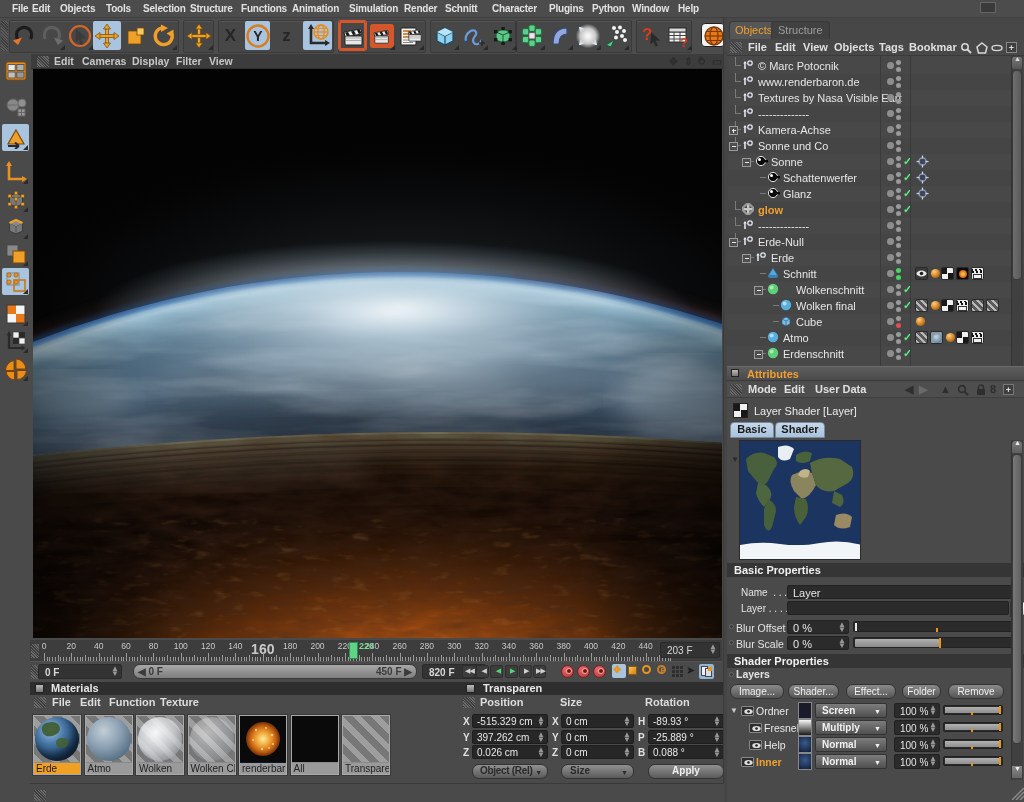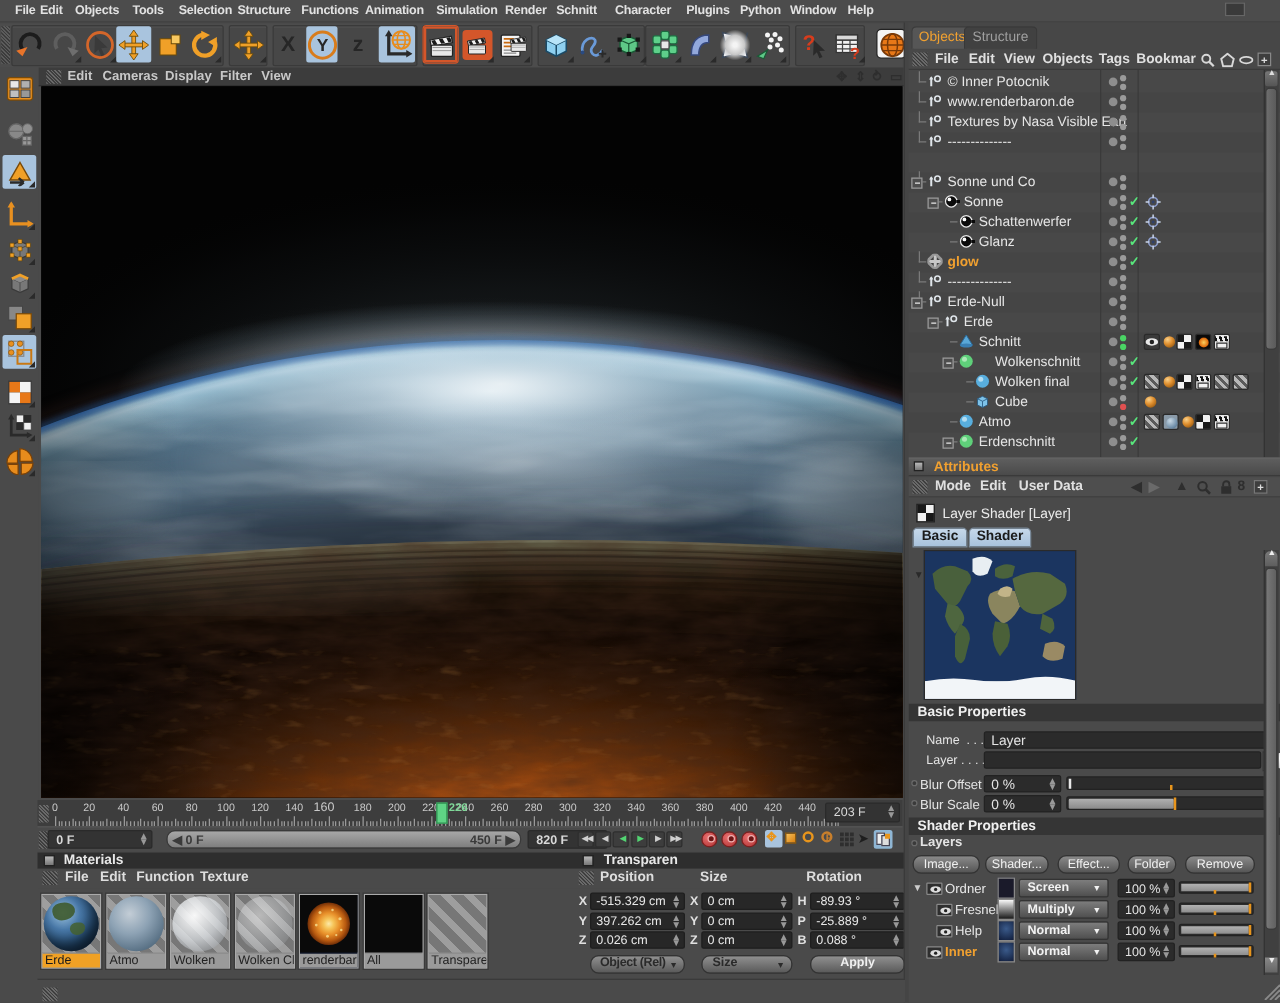--- a/index.html
+++ b/index.html
@@ -671,21 +671,21 @@
   <div id="ruler" class="abs">
       <div class="grip" style="left: 1px; top: 4px; width: 8px; height: 14px;"></div>
       <div style="position: absolute; left: 2px; top: 1px; width: 24px; text-align: center; font-size: 8.5px; color: rgb(201, 201, 201);">0</div>
       <div style="position: absolute; left: 29.35px; top: 1px; width: 24px; text-align: center; font-size: 8.5px; color: rgb(201, 201, 201);">20</div>
       <div style="position: absolute; left: 56.7px; top: 1px; width: 24px; text-align: center; font-size: 8.5px; color: rgb(201, 201, 201);">40</div>
       <div style="position: absolute; left: 84.05px; top: 1px; width: 24px; text-align: center; font-size: 8.5px; color: rgb(201, 201, 201);">60</div>
       <div style="position: absolute; left: 111.4px; top: 1px; width: 24px; text-align: center; font-size: 8.5px; color: rgb(201, 201, 201);">80</div>
       <div style="position: absolute; left: 138.75px; top: 1px; width: 24px; text-align: center; font-size: 8.5px; color: rgb(201, 201, 201);">100</div>
       <div style="position: absolute; left: 166.1px; top: 1px; width: 24px; text-align: center; font-size: 8.5px; color: rgb(201, 201, 201);">120</div>
       <div style="position: absolute; left: 193.45px; top: 1px; width: 24px; text-align: center; font-size: 8.5px; color: rgb(201, 201, 201);">140</div>
-      <div style="position: absolute; left: 220.8px; top: 1px; width: 24px; text-align: left; font-size: 10px; color: rgb(201, 201, 201);">160</div>
+      <div style="position: absolute; left: 220.8px; top: 1px; width: 24px; text-align: center; font-size: 14px; color: rgb(201, 201, 201); font-weight: bold;">160</div>
       <div style="position: absolute; left: 248.15px; top: 1px; width: 24px; text-align: center; font-size: 8.5px; color: rgb(201, 201, 201);">180</div>
       <div style="position: absolute; left: 275.5px; top: 1px; width: 24px; text-align: center; font-size: 8.5px; color: rgb(201, 201, 201);">200</div>
       <div style="position: absolute; left: 302.85px; top: 1px; width: 24px; text-align: center; font-size: 8.5px; color: rgb(201, 201, 201);">220</div>
       <div style="position: absolute; left: 330.2px; top: 1px; width: 24px; text-align: center; font-size: 8.5px; color: rgb(201, 201, 201);">240</div>
       <div style="position: absolute; left: 357.55px; top: 1px; width: 24px; text-align: center; font-size: 8.5px; color: rgb(201, 201, 201);">260</div>
       <div style="position: absolute; left: 384.9px; top: 1px; width: 24px; text-align: center; font-size: 8.5px; color: rgb(201, 201, 201);">280</div>
       <div style="position: absolute; left: 412.25px; top: 1px; width: 24px; text-align: center; font-size: 8.5px; color: rgb(201, 201, 201);">300</div>
       <div style="position: absolute; left: 439.6px; top: 1px; width: 24px; text-align: center; font-size: 8.5px; color: rgb(201, 201, 201);">320</div>
       <div style="position: absolute; left: 466.95px; top: 1px; width: 24px; text-align: center; font-size: 8.5px; color: rgb(201, 201, 201);">340</div>
       <div style="position: absolute; left: 494.3px; top: 1px; width: 24px; text-align: center; font-size: 8.5px; color: rgb(201, 201, 201);">360</div>
@@ -1165,21 +1165,21 @@
     </div>
     <div id="om-tree">
         <div class="omrow" style="top: 2px;">
           <div style="position: absolute; left: 8px; top: 7px; width: 6px; height: 1px; background: rgb(122, 122, 122);"></div>
           <div style="position: absolute; left: 8px; top: -1px; width: 1px; height: 9px; background: rgb(122, 122, 122);"></div>
           <div style="position: absolute; left: 15px; top: 1px; width: 13px; height: 13px;"><svg width="12" height="12">
               <path d="M3 10 L3 3" stroke="#dfe5ea" stroke-width="1.6" fill="none"></path>
               <path d="M1.2 4.5 L3 2 L4.8 4.5" fill="#dfe5ea"></path>
               <circle cx="8" cy="4" r="2.2" fill="none" stroke="#dfe5ea" stroke-width="1.3"></circle>
             </svg></div>
-          <div style="position: absolute; left: 31px; top: 2px;">© Inner Potocnik</div>
+          <div style="position: absolute; left: 31px; top: 2px;">© Marc Potocnik</div>
           <div style="position: absolute; left: 160px; top: 4px; width: 7px; height: 7px; border-radius: 4px; background: rgb(142, 142, 142);"></div>
           <div style="position: absolute; left: 169px; top: 2px; width: 5px; height: 5px; border-radius: 3px; background: rgb(154, 154, 154);"></div>
           <div style="position: absolute; left: 169px; top: 9px; width: 5px; height: 5px; border-radius: 3px; background: rgb(154, 154, 154);"></div>
         </div>
         <div class="omrow alt" style="top: 18px;">
           <div style="position: absolute; left: 8px; top: 7px; width: 6px; height: 1px; background: rgb(122, 122, 122);"></div>
           <div style="position: absolute; left: 8px; top: -1px; width: 1px; height: 9px; background: rgb(122, 122, 122);"></div>
           <div style="position: absolute; left: 15px; top: 1px; width: 13px; height: 13px;"><svg width="12" height="12">
               <path d="M3 10 L3 3" stroke="#dfe5ea" stroke-width="1.6" fill="none"></path>
               <path d="M1.2 4.5 L3 2 L4.8 4.5" fill="#dfe5ea"></path>
@@ -1205,20 +1205,37 @@
         </div>
         <div class="omrow alt" style="top: 50px;">
           <div style="position: absolute; left: 8px; top: 7px; width: 6px; height: 1px; background: rgb(122, 122, 122);"></div>
           <div style="position: absolute; left: 8px; top: -1px; width: 1px; height: 9px; background: rgb(122, 122, 122);"></div>
           <div style="position: absolute; left: 15px; top: 1px; width: 13px; height: 13px;"><svg width="12" height="12">
               <path d="M3 10 L3 3" stroke="#dfe5ea" stroke-width="1.6" fill="none"></path>
               <path d="M1.2 4.5 L3 2 L4.8 4.5" fill="#dfe5ea"></path>
               <circle cx="8" cy="4" r="2.2" fill="none" stroke="#dfe5ea" stroke-width="1.3"></circle>
             </svg></div>
           <div style="position: absolute; left: 31px; top: 2px;">--------------</div>
+          <div style="position: absolute; left: 160px; top: 4px; width: 7px; height: 7px; border-radius: 4px; background: rgb(142, 142, 142);"></div>
+          <div style="position: absolute; left: 169px; top: 2px; width: 5px; height: 5px; border-radius: 3px; background: rgb(154, 154, 154);"></div>
+          <div style="position: absolute; left: 169px; top: 9px; width: 5px; height: 5px; border-radius: 3px; background: rgb(154, 154, 154);"></div>
+        </div>
+        <div class="omrow" style="top: 66px;">
+          <div style="position: absolute; left: 8px; top: 7px; width: 6px; height: 1px; background: rgb(122, 122, 122);"></div>
+          <div style="position: absolute; left: 8px; top: -1px; width: 1px; height: 9px; background: rgb(122, 122, 122);"></div>
+          <div style="position: absolute; left: 2px; top: 3.5px; width: 9px; height: 9px; background: rgb(78, 78, 78); border: 1px solid rgb(154, 154, 154); font-size: 0px;">
+            <div style="position: absolute; left: 1.5px; top: 3.5px; width: 4px; height: 1.2px; background: rgb(232, 232, 232);"></div>
+            <div style="position: absolute; left: 2.9px; top: 2.1px; width: 1.2px; height: 4px; background: rgb(232, 232, 232);"></div>
+          </div>
+          <div style="position: absolute; left: 15px; top: 1px; width: 13px; height: 13px;"><svg width="12" height="12">
+              <path d="M3 10 L3 3" stroke="#dfe5ea" stroke-width="1.6" fill="none"></path>
+              <path d="M1.2 4.5 L3 2 L4.8 4.5" fill="#dfe5ea"></path>
+              <circle cx="8" cy="4" r="2.2" fill="none" stroke="#dfe5ea" stroke-width="1.3"></circle>
+            </svg></div>
+          <div style="position: absolute; left: 31px; top: 2px;">Kamera-Achse</div>
           <div style="position: absolute; left: 160px; top: 4px; width: 7px; height: 7px; border-radius: 4px; background: rgb(142, 142, 142);"></div>
           <div style="position: absolute; left: 169px; top: 2px; width: 5px; height: 5px; border-radius: 3px; background: rgb(154, 154, 154);"></div>
           <div style="position: absolute; left: 169px; top: 9px; width: 5px; height: 5px; border-radius: 3px; background: rgb(154, 154, 154);"></div>
         </div>
         <div class="omrow alt" style="top: 82px;">
           <div style="position: absolute; left: 8px; top: 7px; width: 6px; height: 1px; background: rgb(122, 122, 122);"></div>
           <div style="position: absolute; left: 8px; top: -1px; width: 1px; height: 9px; background: rgb(122, 122, 122);"></div>
           <div style="position: absolute; left: 2px; top: 3.5px; width: 9px; height: 9px; background: rgb(78, 78, 78); border: 1px solid rgb(154, 154, 154); font-size: 0px;">
             <div style="position: absolute; left: 1.5px; top: 3.5px; width: 4px; height: 1.2px; background: rgb(232, 232, 232);"></div>
           </div>

